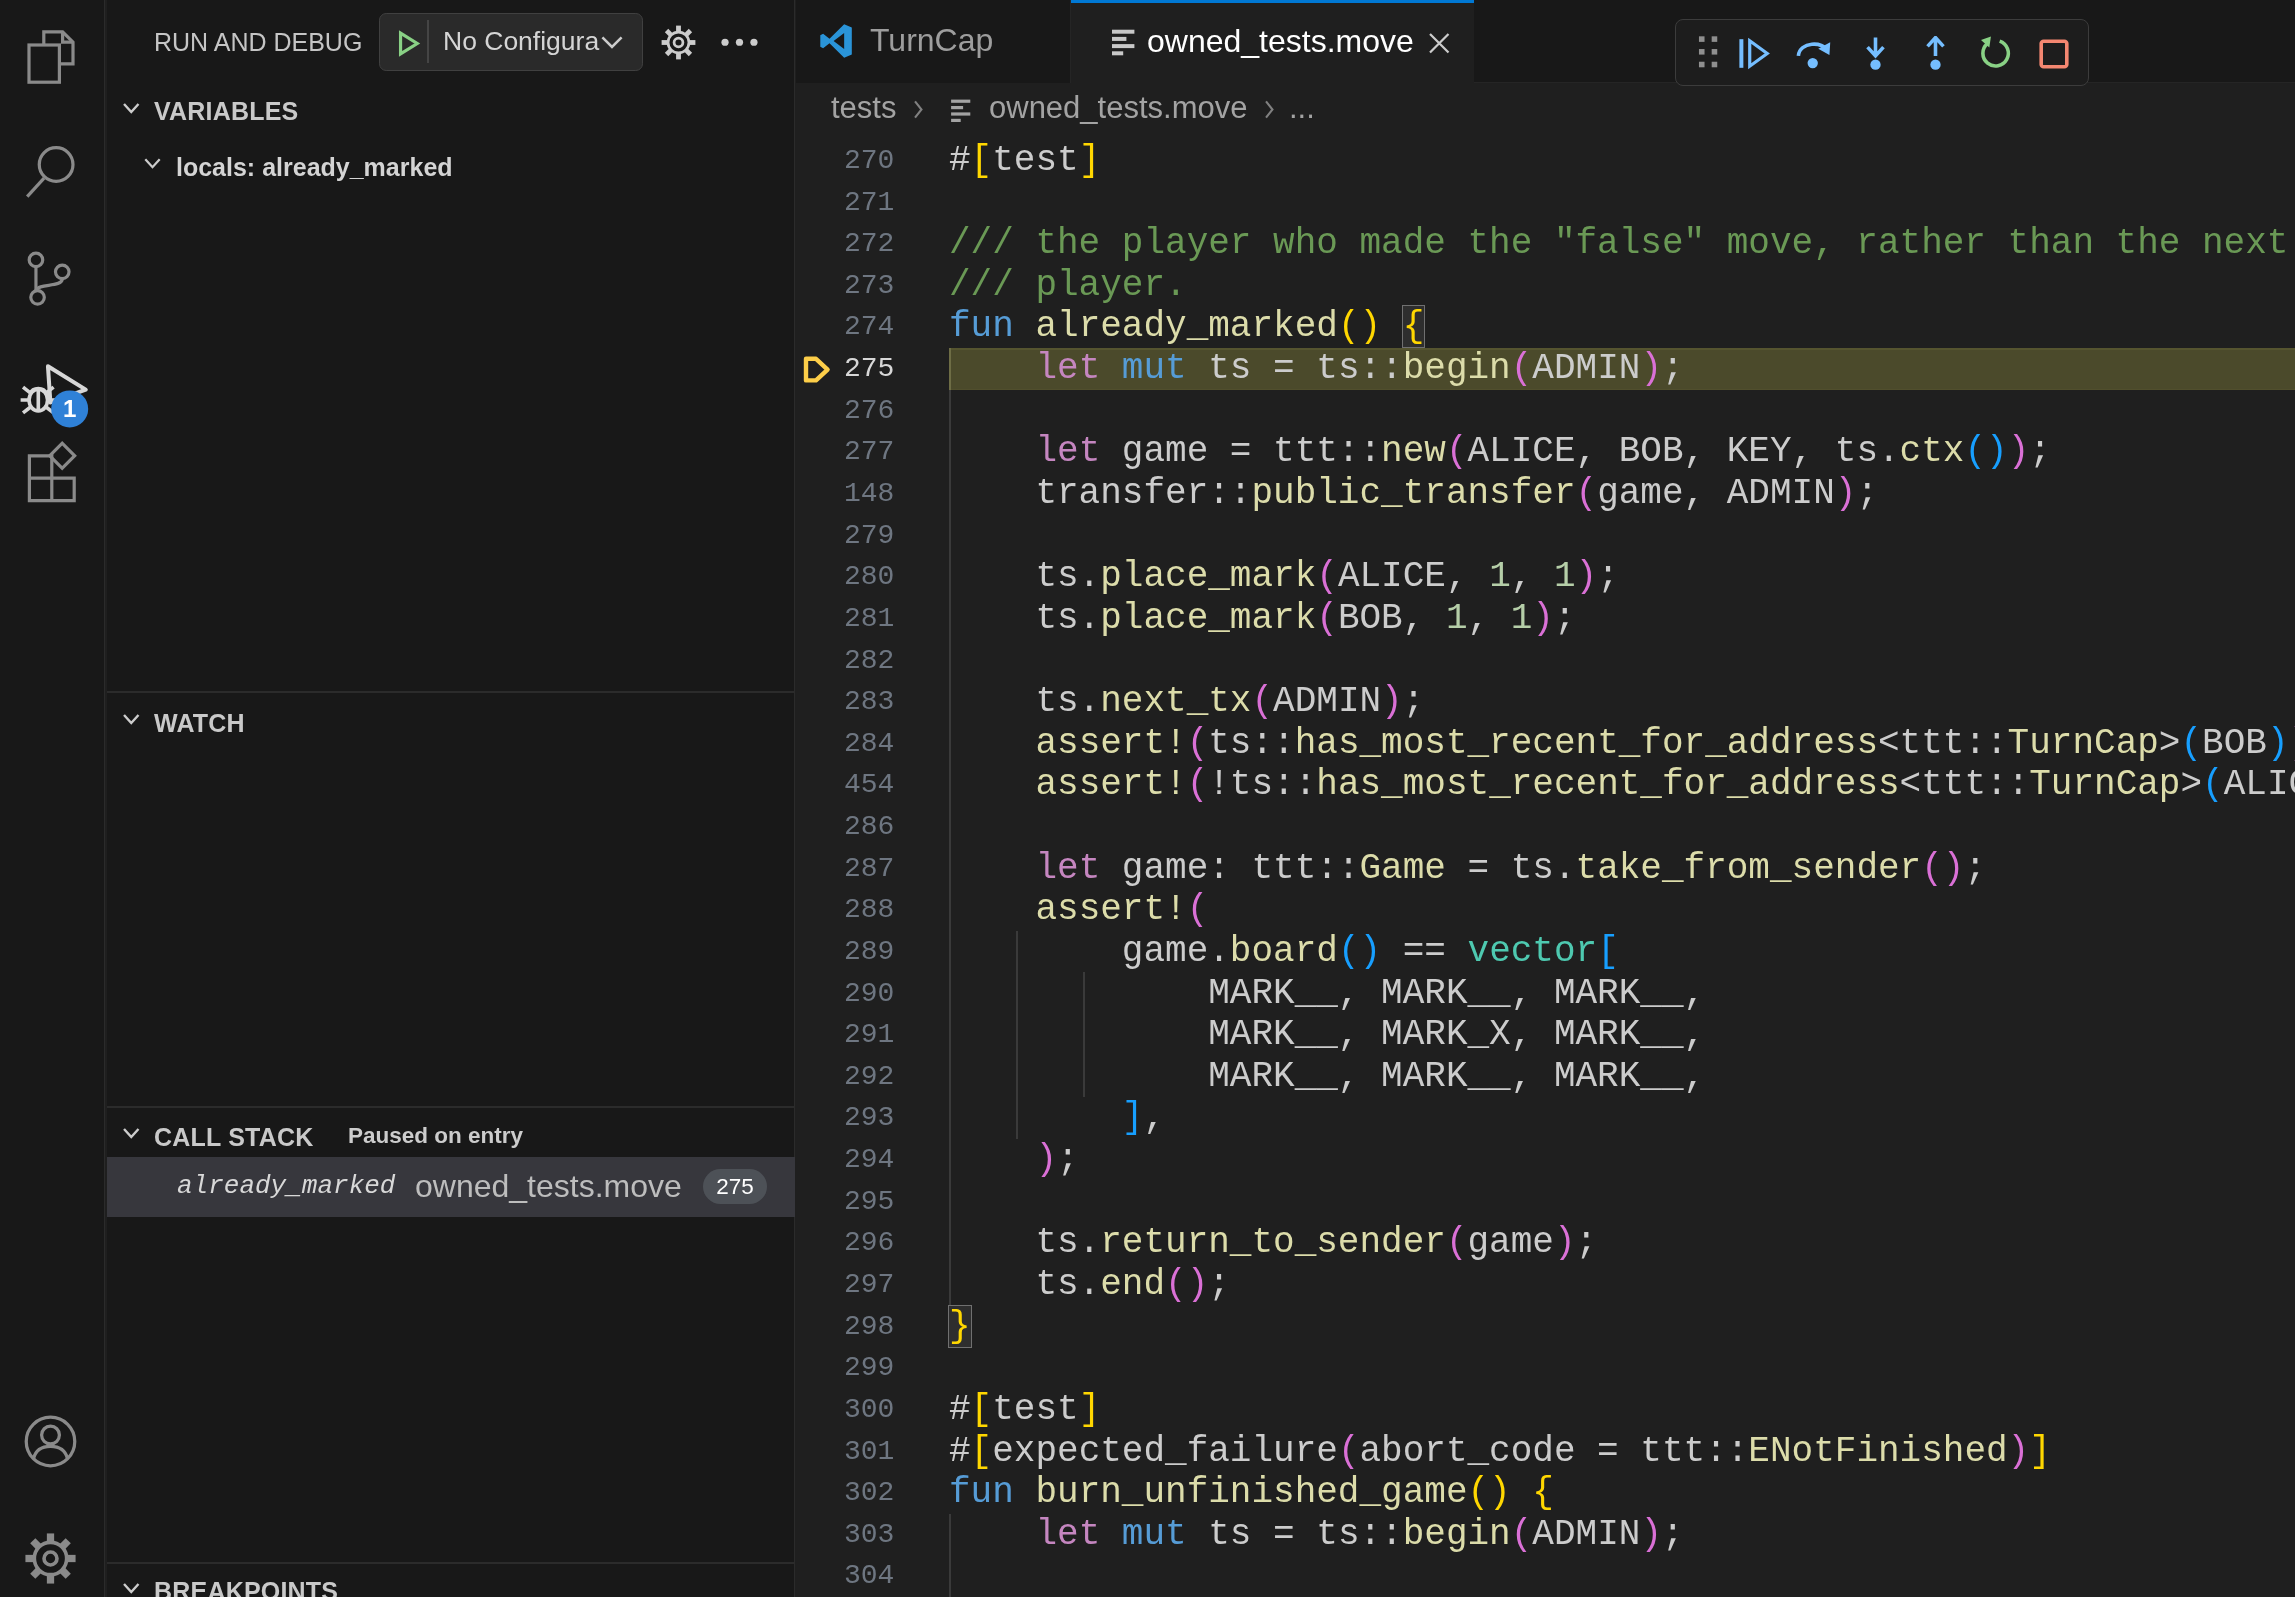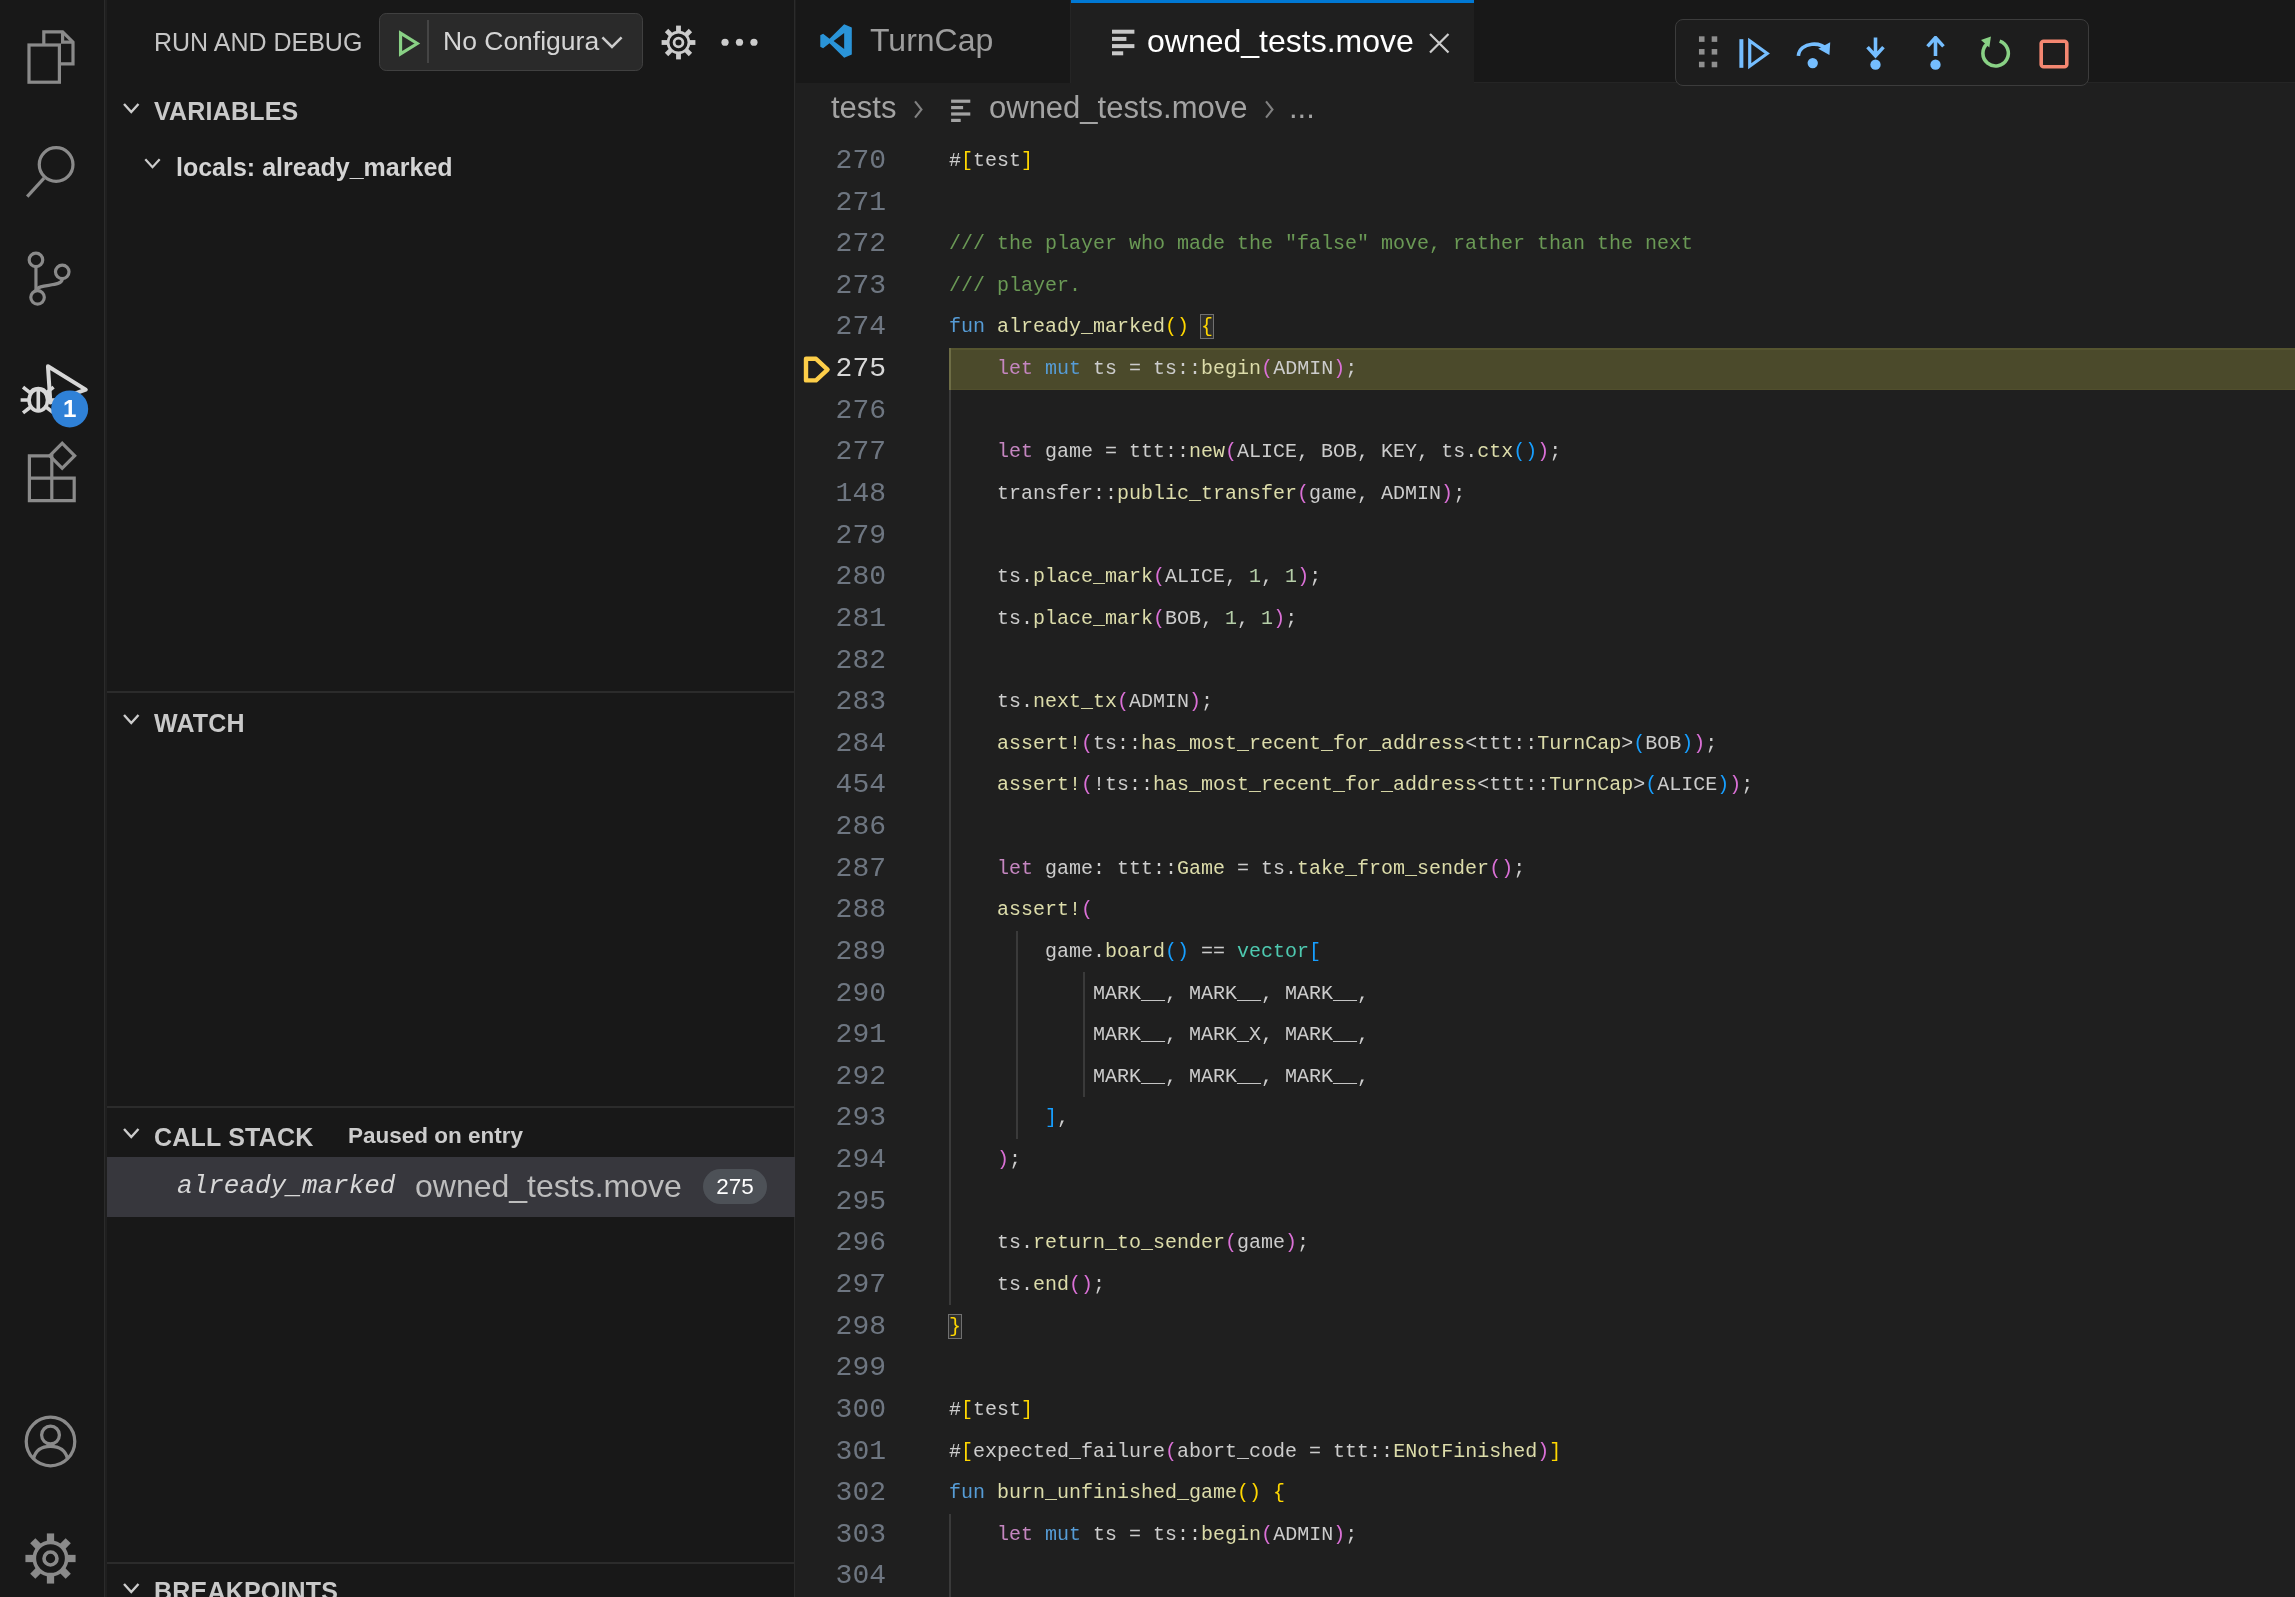--- a/index.html
+++ b/index.html
@@ -13,22 +13,22 @@
 .shead{position:absolute;font-size:25px;font-weight:700;color:#c9c9c9;letter-spacing:0.2px}
 .sdiv{position:absolute;left:0;width:688px;height:1.6px;background:#2b2b2b}
 
 #tabstrip{position:absolute;left:796px;top:0;width:1499px;height:83px;background:#181818;border-bottom:1.6px solid #252525}
 #tab1{position:absolute;left:0px;top:0;width:275px;height:83px;background:#181818;border-right:0.8px solid #252525}
 #tab2{position:absolute;left:275px;top:0;width:403px;height:84px;background:#1f1f1f;border-top:3.2px solid #0078d4}
 
 #bcrumb{position:absolute;left:796px;top:84px;width:1499px;height:50px;background:#1f1f1f;color:#a3a3a3;font-size:31px}
 
 .cl{position:absolute;left:949px;height:42px;line-height:42px;white-space:pre;
-   font-family:"Liberation Mono",monospace;font-size:20px;color:#cccccc}
-.ln{position:absolute;left:820px;width:66px;height:42px;line-height:42px;text-align:right;
+   font-family:"Liberation Mono",monospace;font-size:36px;color:#cccccc}
+.ln{position:absolute;left:844px;width:66px;height:42px;line-height:42px;
    font-family:"Liberation Mono",monospace;font-size:28px;color:#6e7681}
 .ln.cur{color:#d7d7d7}
 .bm{outline:1.6px solid #707070;outline-offset:-0.8px;background:rgba(90,90,90,.25)}
 .guide{position:absolute;width:1.6px;background:#3a3a3a}
 
 </style></head>
 <body>
 <div id="root">
 
 <div class="abs" style="left:796px;top:134px;width:1499px;height:1463px;background:#1f1f1f"></div>

